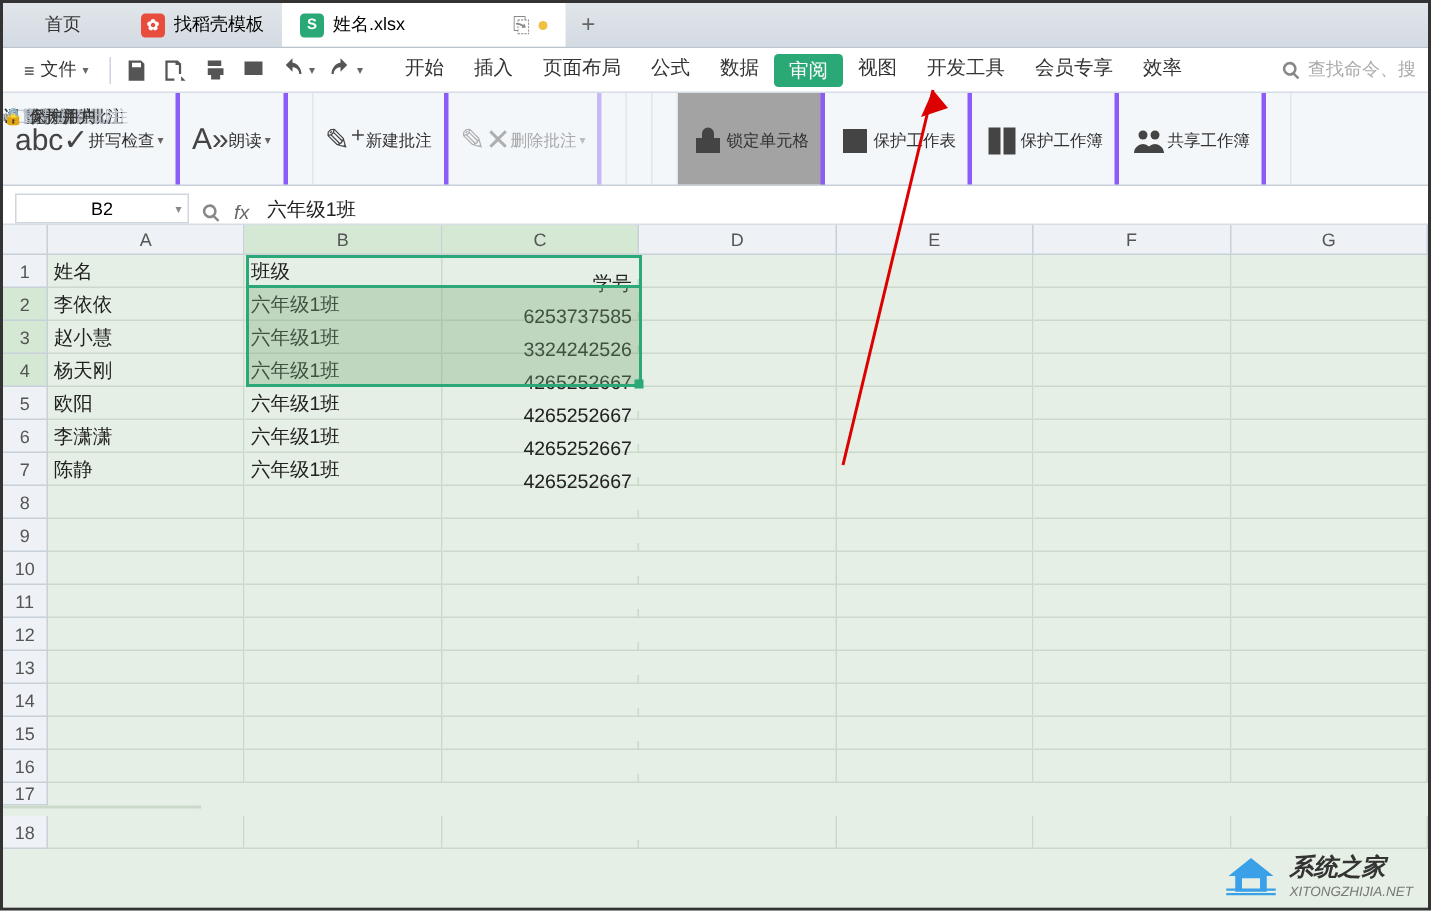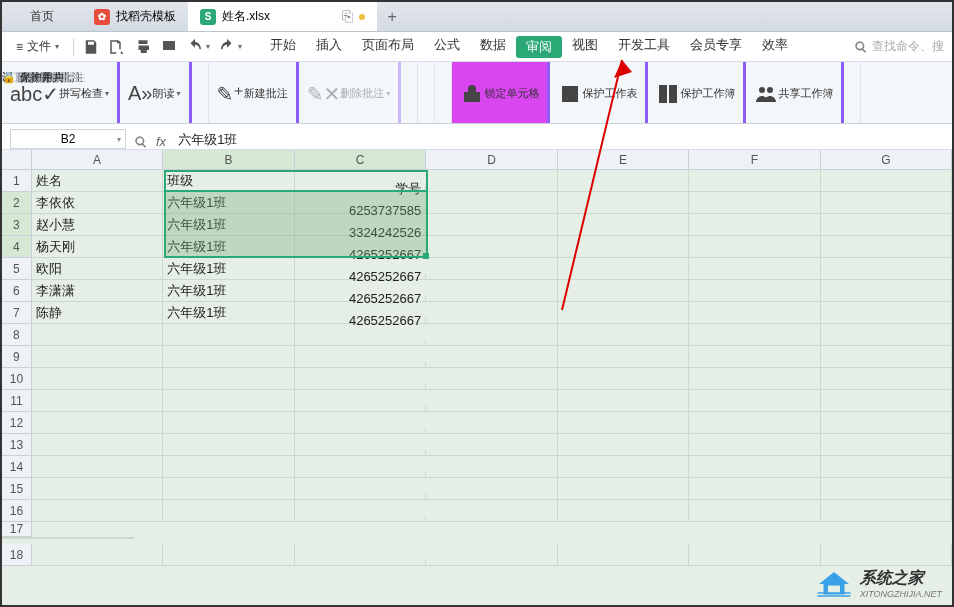--- a/index.html
+++ b/index.html
@@ -28,21 +28,21 @@
 .search-box { margin-left:auto; margin-right:8px; display:flex; align-items:center; color:#aaa; font-size:12px; gap:4px;}
 
 .ribbon { height: 62px; background:#f4f7fa; border-bottom:1px solid #c8d0da; display:flex; align-items:stretch; }
 .rgroup { display:flex; flex-direction:row; align-items:center; justify-content:space-between; padding:4px 8px 2px; border-right:3px solid #8b5cf6;}
 .rgroup .icn { color:#444; font-size:20px;}
 .rgroup .lbl { font-size:11px; color:#333; display:flex; align-items:center; gap:2px;}
 .rgroup .lbl .dd{ font-size:8px; color:#666;}
 .two-line { display:flex; flex-direction:column; gap:4px; padding:4px 8px; border-right:1px solid #e0e6ee;}
 .two-line .row { display:flex; align-items:center; gap:4px; font-size:11px; color:#333;}
 .two-line .row.disabled { color:#b8bfc8;}
-.rgroup.hl{ background:#d946ef;}
+.rgroup.hl{ background:#a3a3a3;}
 
 .namebox-row { height:26px; display:flex; align-items:flex-end; border-bottom:1px solid #d6dde6; padding:0 8px; gap:8px;}
 .namebox { width:116px; height:20px; border:1px solid #cfd6e0; display:flex; align-items:center; justify-content:center; font-size:12px; position:relative;}
 .namebox .dd{position:absolute;right:4px;font-size:8px;color:#888;}
 .fx-icn { color:#666; font-size:13px; font-style:italic;}
 .formula-input { flex:1; font-size:13px; padding-left:4px; color:#222;}
 .search-icn{width:14px;height:14px;fill:#888;}
 
 .sheet { position:relative; background:#e5efe5; height: calc(100% - 148px);}
 .colhead { display:flex; position:absolute; top:0; left:0; right:0; height:20px; background:#eef1f5;}

